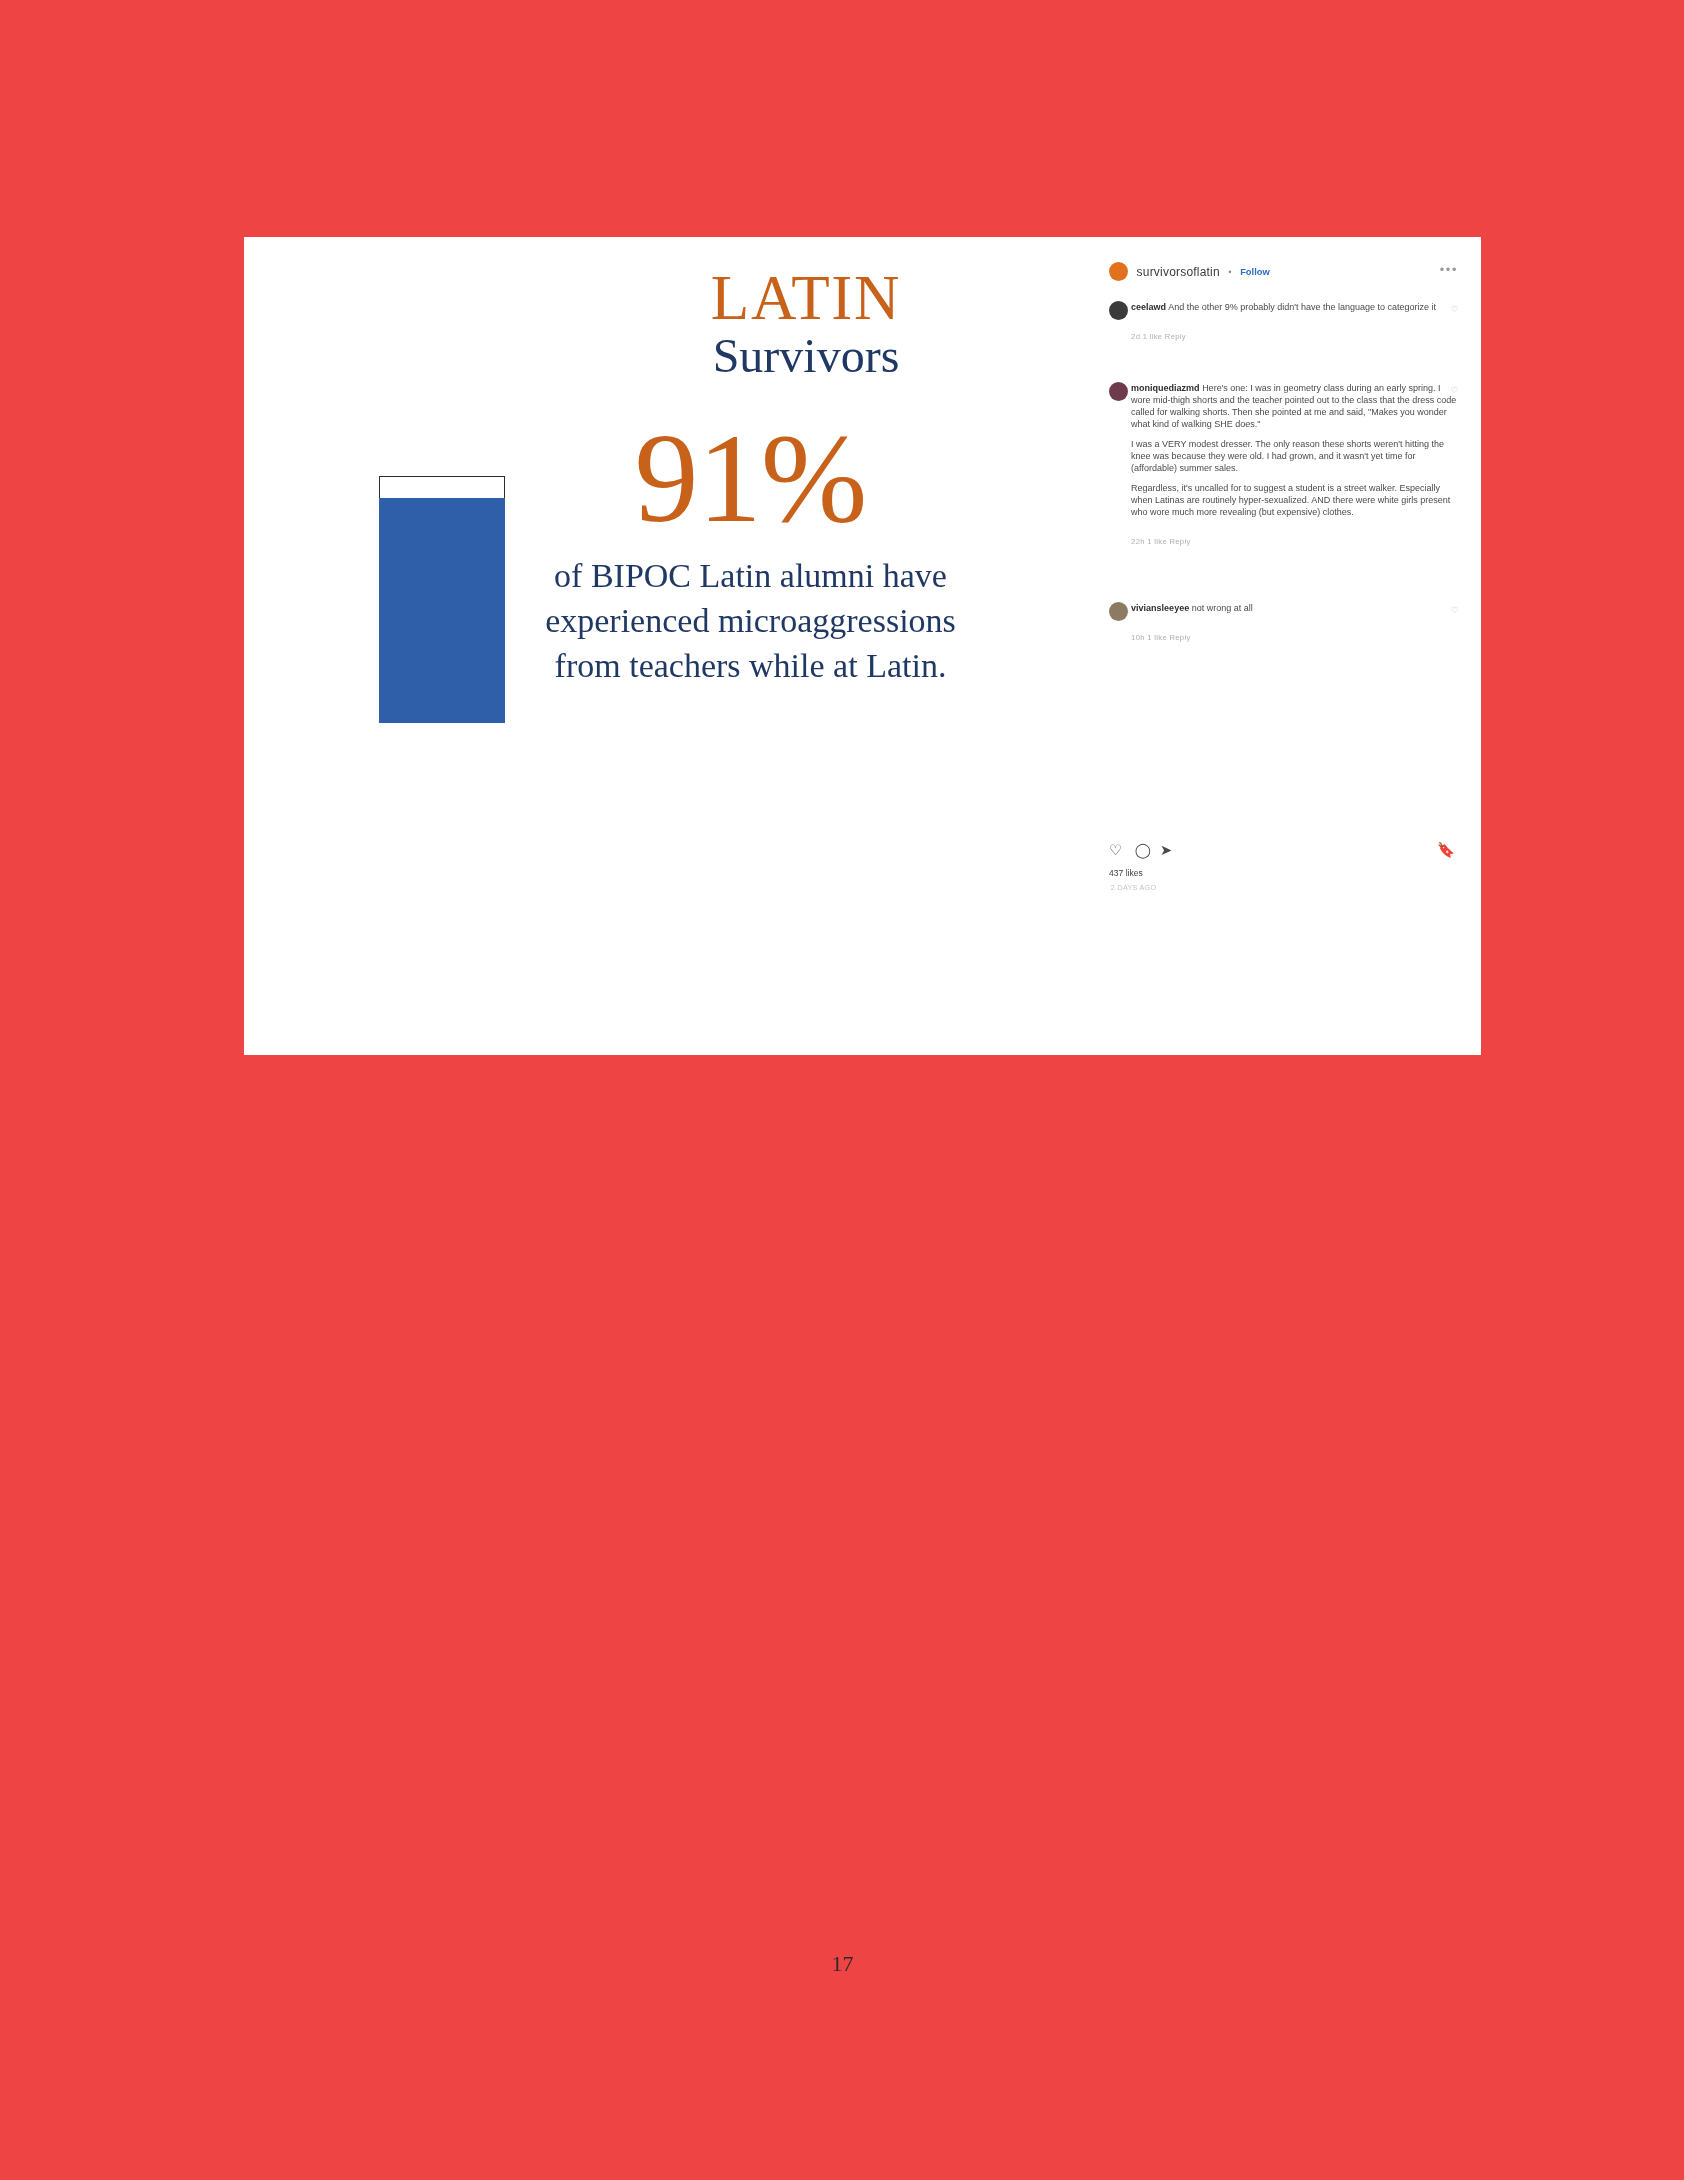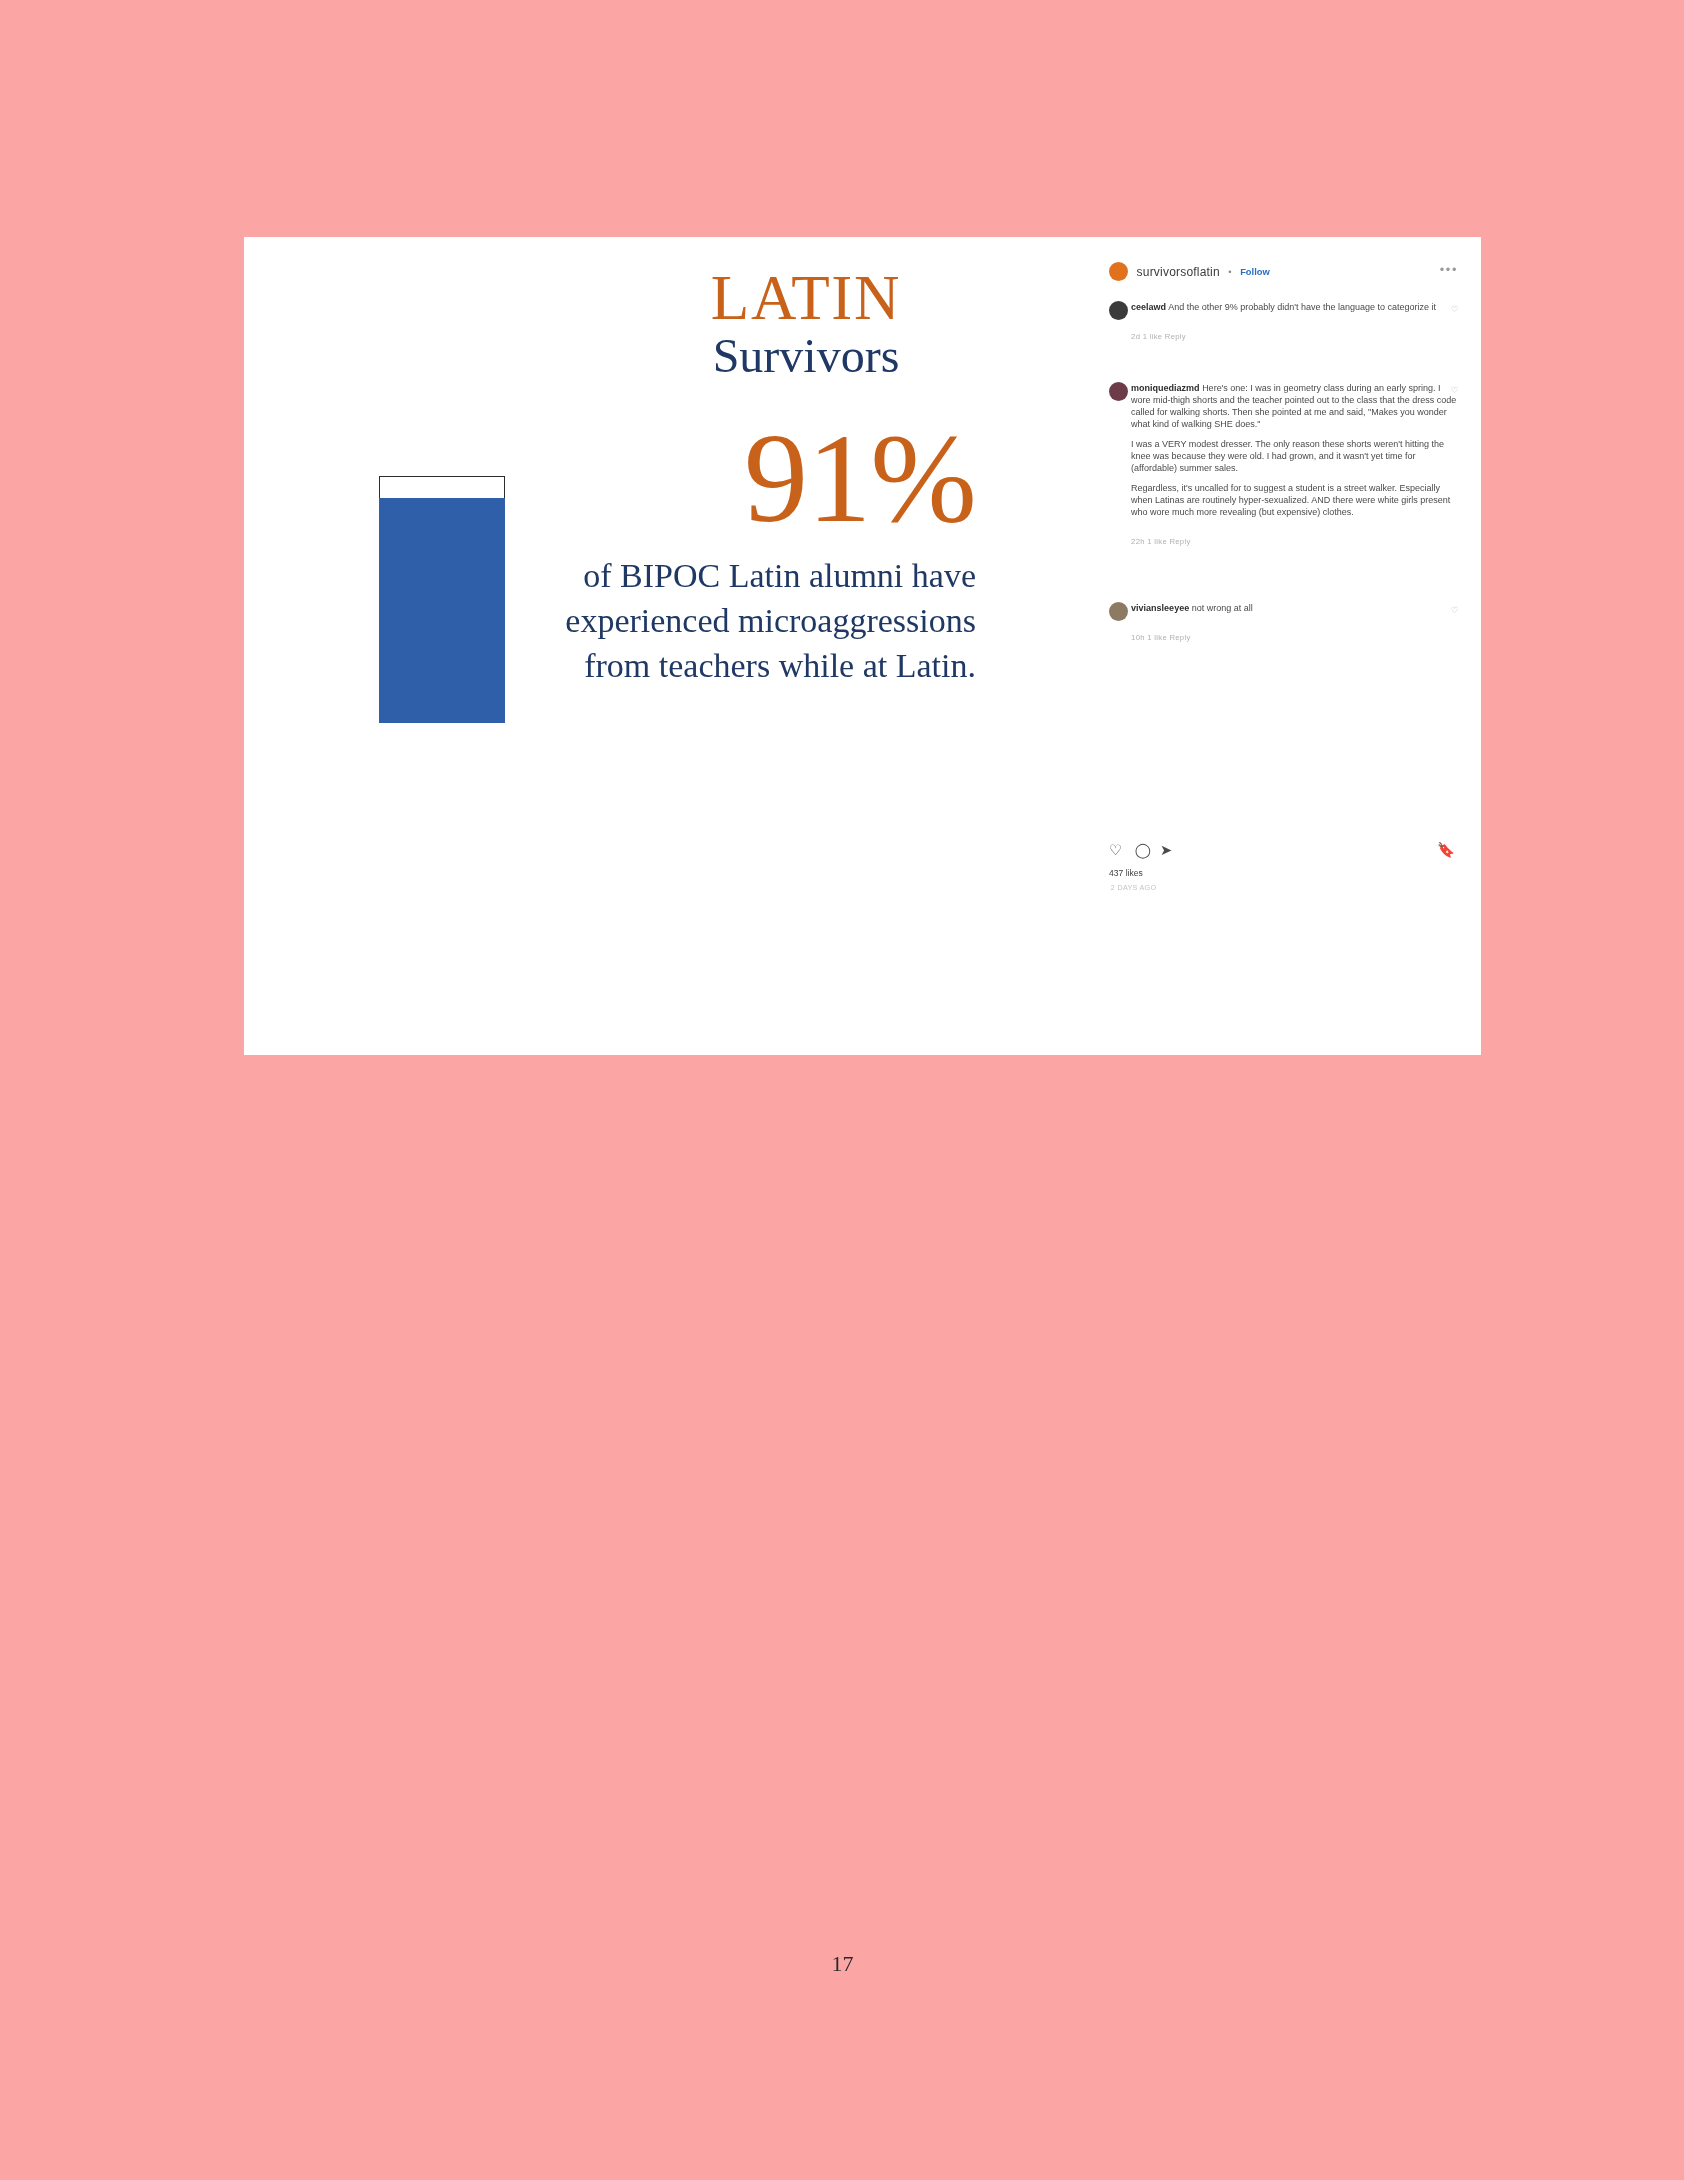--- a/index.html
+++ b/index.html
@@ -13,21 +13,21 @@
     position: relative;
     font-family: "Liberation Serif", serif;
     color: #1b2a4a;
     overflow: hidden;
   }
 
   
   .page {
     position: absolute;
     inset: 0;
-    background: #fca5a5;
+    background: #ef4444;
   }
 
   
   .slide {
     position: absolute;
     left: 244px;
     top: 237px;
     width: 1237px;
     height: 818px;
     background: #ffffff;
@@ -108,21 +108,21 @@
     width: 126px;
     box-sizing: border-box;
     background: #2f5fa8;
   }
 
   .stat-block {
     position: absolute;
     left: 281px;
     top: 177px;
     width: 451px;
-    text-align: right;
+    text-align: center;
   }
   .stat-number {
     font-family: "Liberation Serif", serif;
     font-size: 128px;
     line-height: 1;
     color: #c8621a;
     letter-spacing: -0.9px;
   }
   .stat-caption {
     margin-top: 12px;

